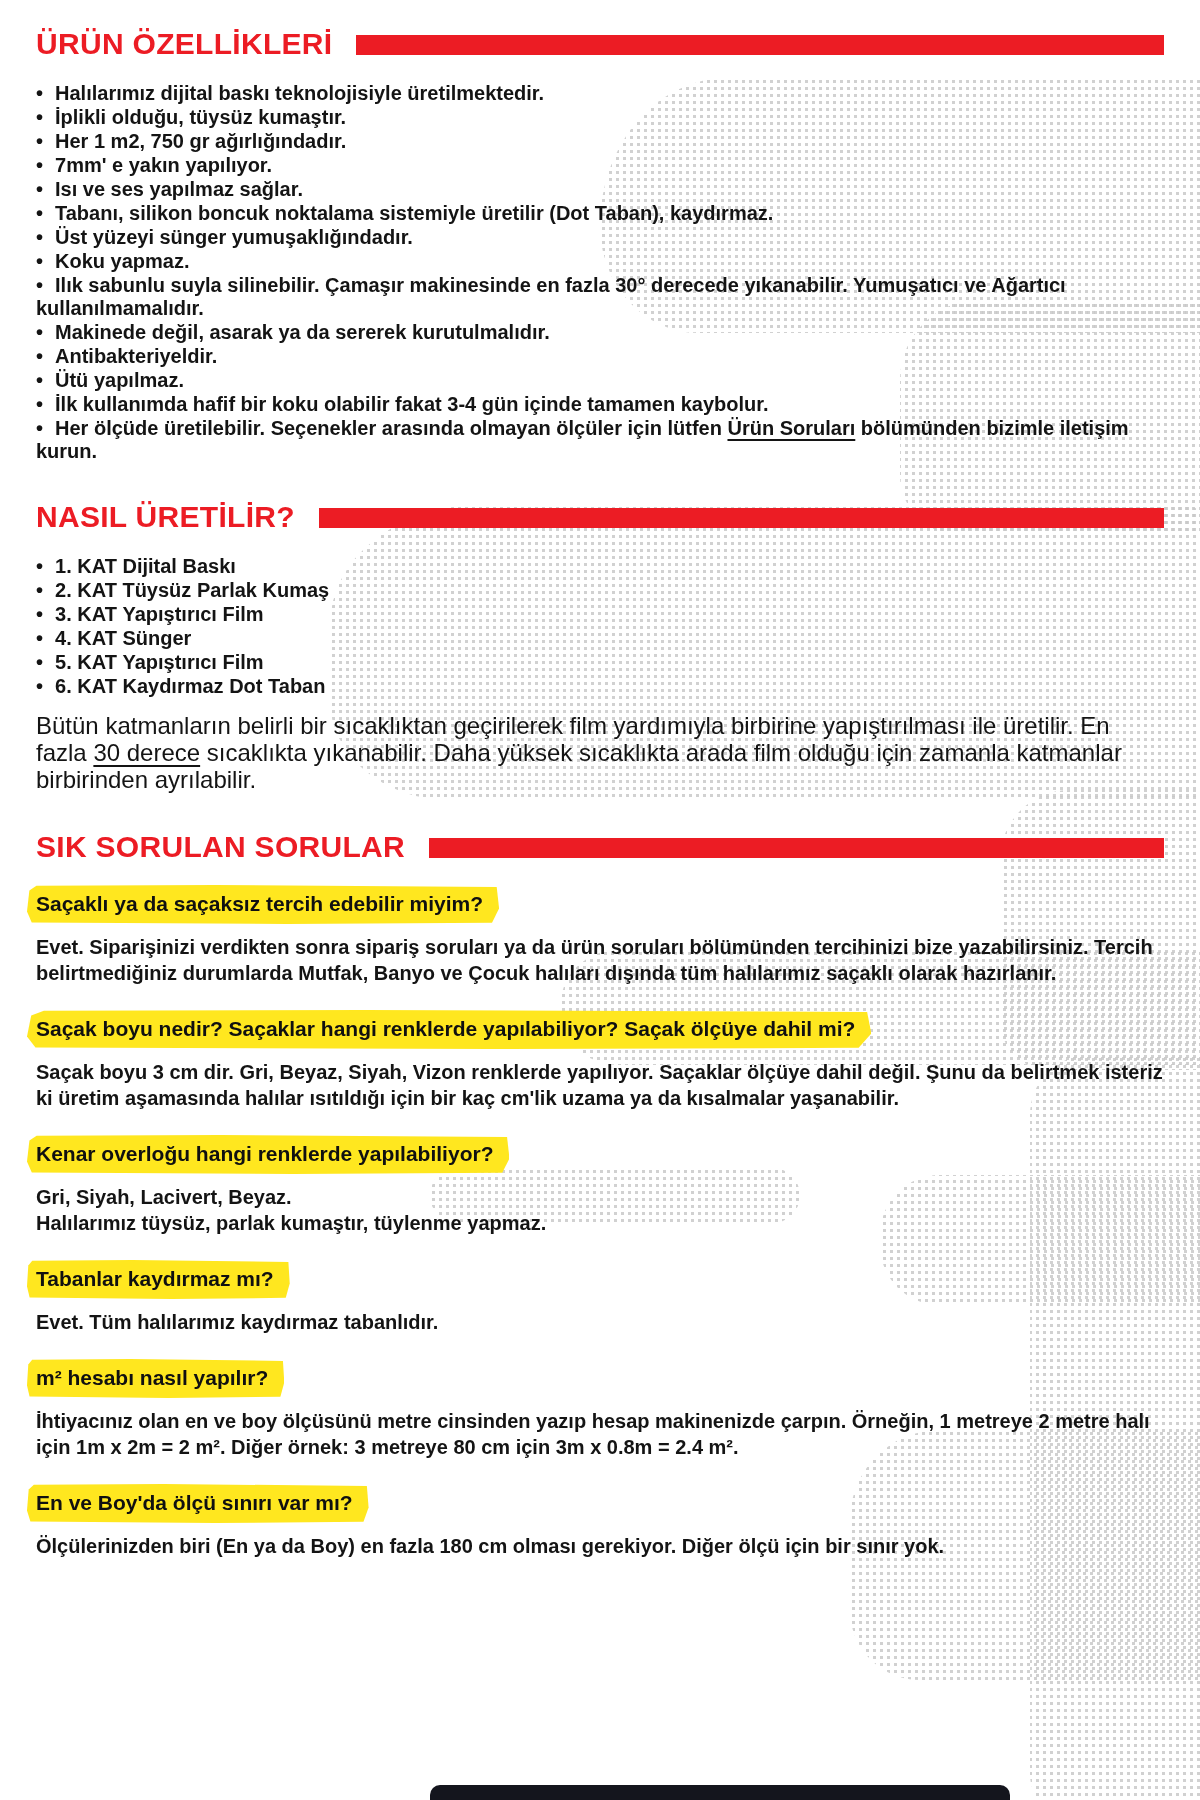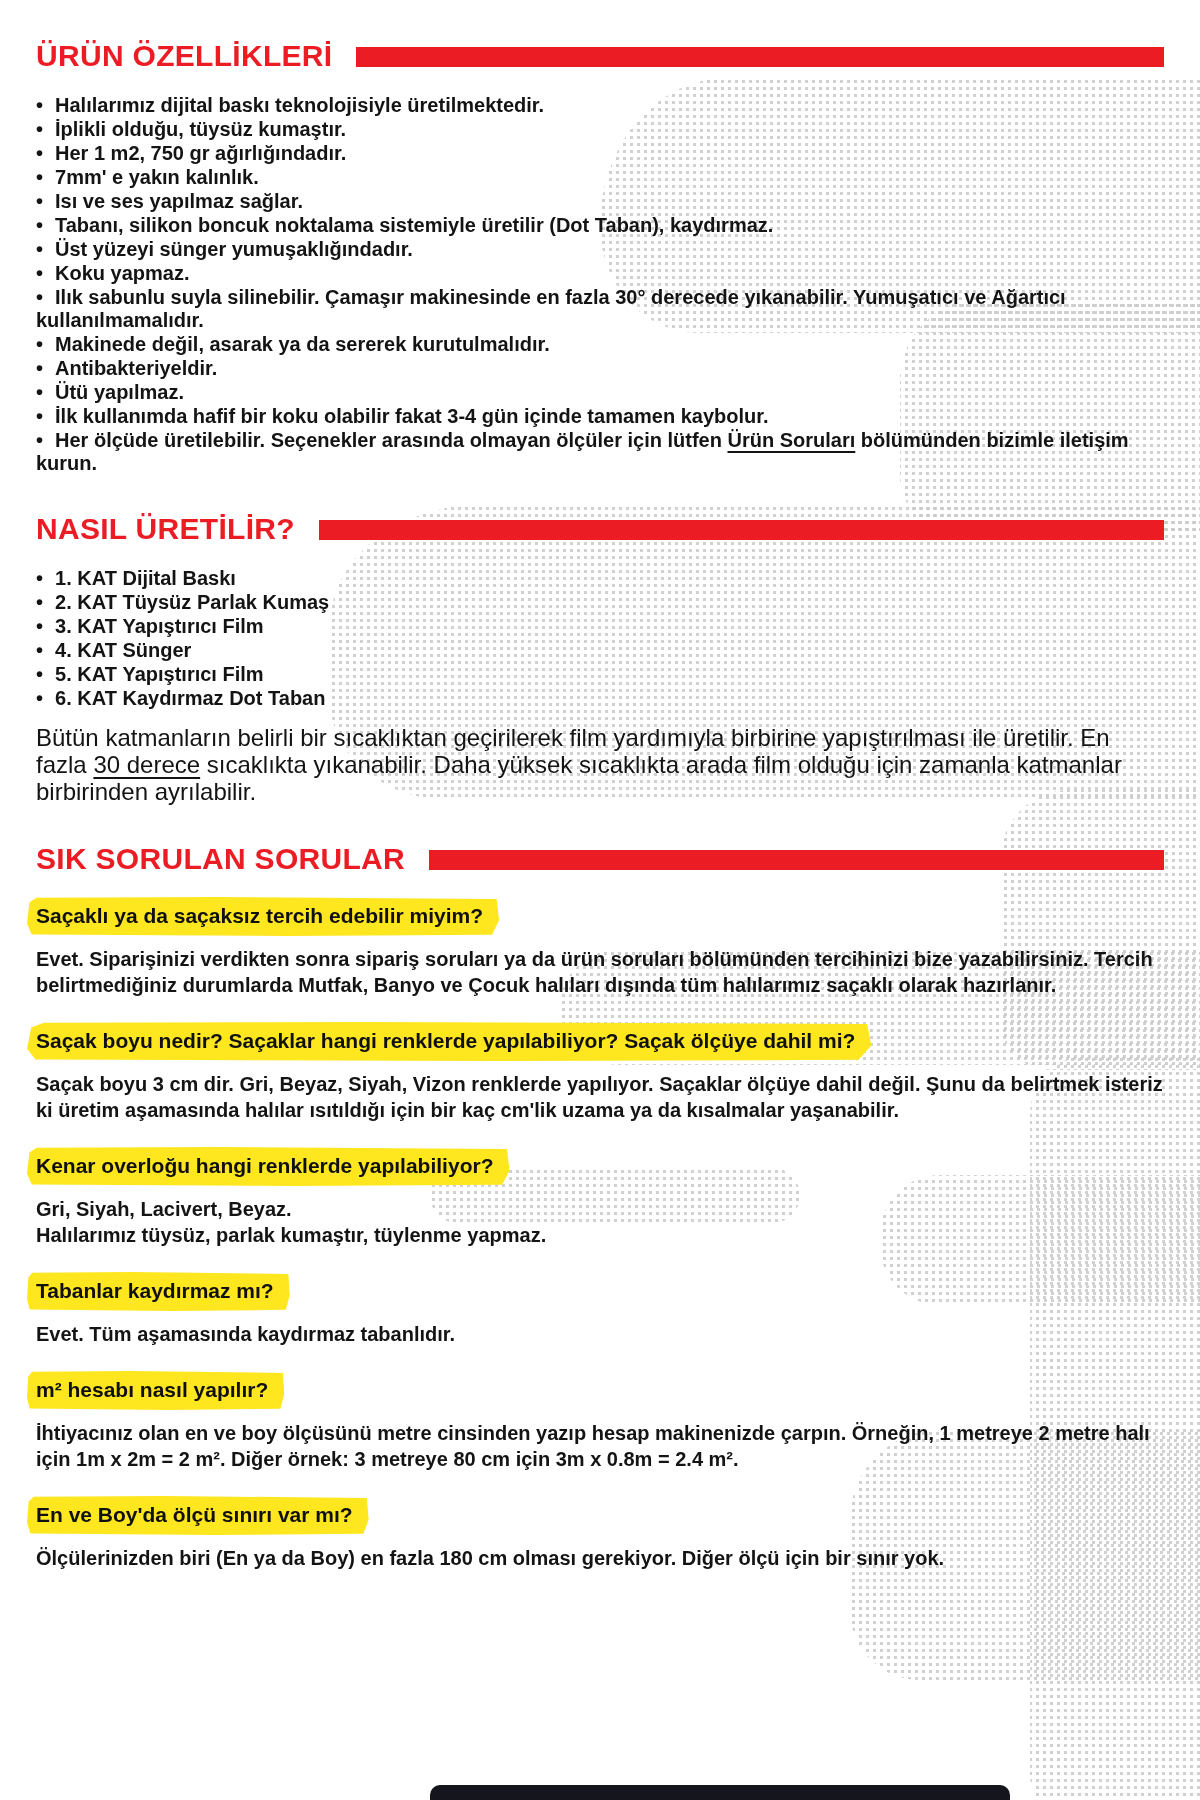--- a/index.html
+++ b/index.html
@@ -20,21 +20,21 @@
   .dots-layer{position:absolute;inset:0;z-index:0;}
   .dots{
     position:absolute;
     background-image:radial-gradient(circle, var(--dots) 1.6px, transparent 1.75px);
     background-size:7px 7px;
     opacity:.85;
   }
   
   .content{position:relative;z-index:2;padding:24px 36px 0 36px;}
   .sec{margin-top:34px;}
-  .sec:first-child{margin-top:12px;}
+  .sec:first-child{margin-top:0;}
   .sec-head{display:flex;align-items:center;gap:24px;height:40px;margin-bottom:18px;}
   .sec-title{font-size:30px;font-weight:800;color:var(--red);letter-spacing:.3px;white-space:nowrap;}
   .sec-bar{flex:1;height:20px;background:var(--red);margin-top:2px;}
   ul{list-style:none;}
   .blist li{font-size:20px;line-height:23px;font-weight:700;margin-bottom:1px;}
   .blist li::before{content:"•";margin-right:12px;}
   .layer-label{font-weight:800;}
   .para{font-size:24px;line-height:27px;font-weight:400;margin-top:14px;}
   .underline{text-decoration:underline;text-decoration-thickness:2px;text-underline-offset:4px;}
   span[data-name="inline-link"]{cursor:pointer;}
@@ -75,21 +75,21 @@
 
     <section class="sec" data-name="section-features">
       <div class="sec-head" data-name="features-header">
         <h2 class="sec-title" data-name="features-title">ÜRÜN ÖZELLİKLERİ</h2>
         <div class="sec-bar" data-name="red-bar"></div>
       </div>
       <ul class="blist" data-name="features-list">
           <li data-name="feature-item">Halılarımız dijital baskı teknolojisiyle üretilmektedir.</li>
           <li data-name="feature-item">İplikli olduğu, tüysüz kumaştır.</li>
           <li data-name="feature-item">Her 1 m2, 750 gr ağırlığındadır.</li>
-          <li data-name="feature-item">7mm' e yakın kalınlık.</li>
+          <li data-name="feature-item">7mm' e yakın yapılıyor.</li>
           <li data-name="feature-item">Isı ve ses yapılmaz sağlar.</li>
           <li data-name="feature-item">Tabanı, silikon boncuk noktalama sistemiyle üretilir (Dot Taban), kaydırmaz.</li>
           <li data-name="feature-item">Üst yüzeyi sünger yumuşaklığındadır.</li>
           <li data-name="feature-item">Koku yapmaz.</li>
           <li data-name="feature-item">Ilık sabunlu suyla silinebilir. Çamaşır makinesinde en fazla 30° derecede yıkanabilir. Yumuşatıcı ve Ağartıcı kullanılmamalıdır.</li>
           <li data-name="feature-item">Makinede değil, asarak ya da sererek kurutulmalıdır.</li>
           <li data-name="feature-item">Antibakteriyeldir.</li>
           <li data-name="feature-item">Ütü yapılmaz.</li>
           <li data-name="feature-item">İlk kullanımda hafif bir koku olabilir fakat 3-4 gün içinde tamamen kaybolur.</li>
           <li data-name="feature-item">Her ölçüde üretilebilir. Seçenekler arasında olmayan ölçüler için lütfen <span class="underline" data-name="inline-link">Ürün Soruları</span> bölümünden bizimle iletişim kurun.</li>
@@ -119,21 +119,21 @@
       </div>
       <div class="faq" data-name="faq-list">
           <div class="faq-qrow" data-name="faq-question-row"><div class="faq-q" data-name="faq-question">Saçaklı ya da saçaksız tercih edebilir miyim?</div></div>
           <p class="faq-a" data-name="faq-answer">Evet. Siparişinizi verdikten sonra sipariş soruları ya da ürün soruları bölümünden tercihinizi bize yazabilirsiniz. Tercih belirtmediğiniz durumlarda Mutfak, Banyo ve Çocuk halıları dışında tüm halılarımız saçaklı olarak hazırlanır.</p>
           <div class="faq-qrow" data-name="faq-question-row"><div class="faq-q" data-name="faq-question">Saçak boyu nedir? Saçaklar hangi renklerde yapılabiliyor? Saçak ölçüye dahil mi?</div></div>
           <p class="faq-a" data-name="faq-answer">Saçak boyu 3 cm dir. Gri, Beyaz, Siyah, Vizon renklerde yapılıyor. Saçaklar ölçüye dahil değil. Şunu da belirtmek isteriz ki üretim aşamasında halılar ısıtıldığı için bir kaç cm'lik uzama ya da kısalmalar yaşanabilir.</p>
           <div class="faq-qrow" data-name="faq-question-row"><div class="faq-q" data-name="faq-question">Kenar overloğu hangi renklerde yapılabiliyor?</div></div>
           <p class="faq-a" data-name="faq-answer">Gri, Siyah, Lacivert, Beyaz.</p>
           <p class="faq-a" data-name="faq-answer">Halılarımız tüysüz, parlak kumaştır, tüylenme yapmaz.</p>
           <div class="faq-qrow" data-name="faq-question-row"><div class="faq-q" data-name="faq-question">Tabanlar kaydırmaz mı?</div></div>
-          <p class="faq-a" data-name="faq-answer">Evet. Tüm aşamasında kaydırmaz tabanlıdır.</p>
+          <p class="faq-a" data-name="faq-answer">Evet. Tüm halılarımız kaydırmaz tabanlıdır.</p>
           <div class="faq-qrow" data-name="faq-question-row"><div class="faq-q" data-name="faq-question">m² hesabı nasıl yapılır?</div></div>
           <p class="faq-a" data-name="faq-answer">İhtiyacınız olan en ve boy ölçüsünü metre cinsinden yazıp hesap makinenizde çarpın. Örneğin, 1 metreye 2 metre halı için 1m x 2m = 2 m². Diğer örnek: 3 metreye 80 cm için 3m x 0.8m = 2.4 m².</p>
           <div class="faq-qrow" data-name="faq-question-row"><div class="faq-q" data-name="faq-question">En ve Boy'da ölçü sınırı var mı?</div></div>
           <p class="faq-a" data-name="faq-answer">Ölçülerinizden biri (En ya da Boy) en fazla 180 cm olması gerekiyor. Diğer ölçü için bir sınır yok.</p>
         </div>
     </section>
 
   </div>
 
   <div class="footer-edge" data-name="next-section-edge"></div>

